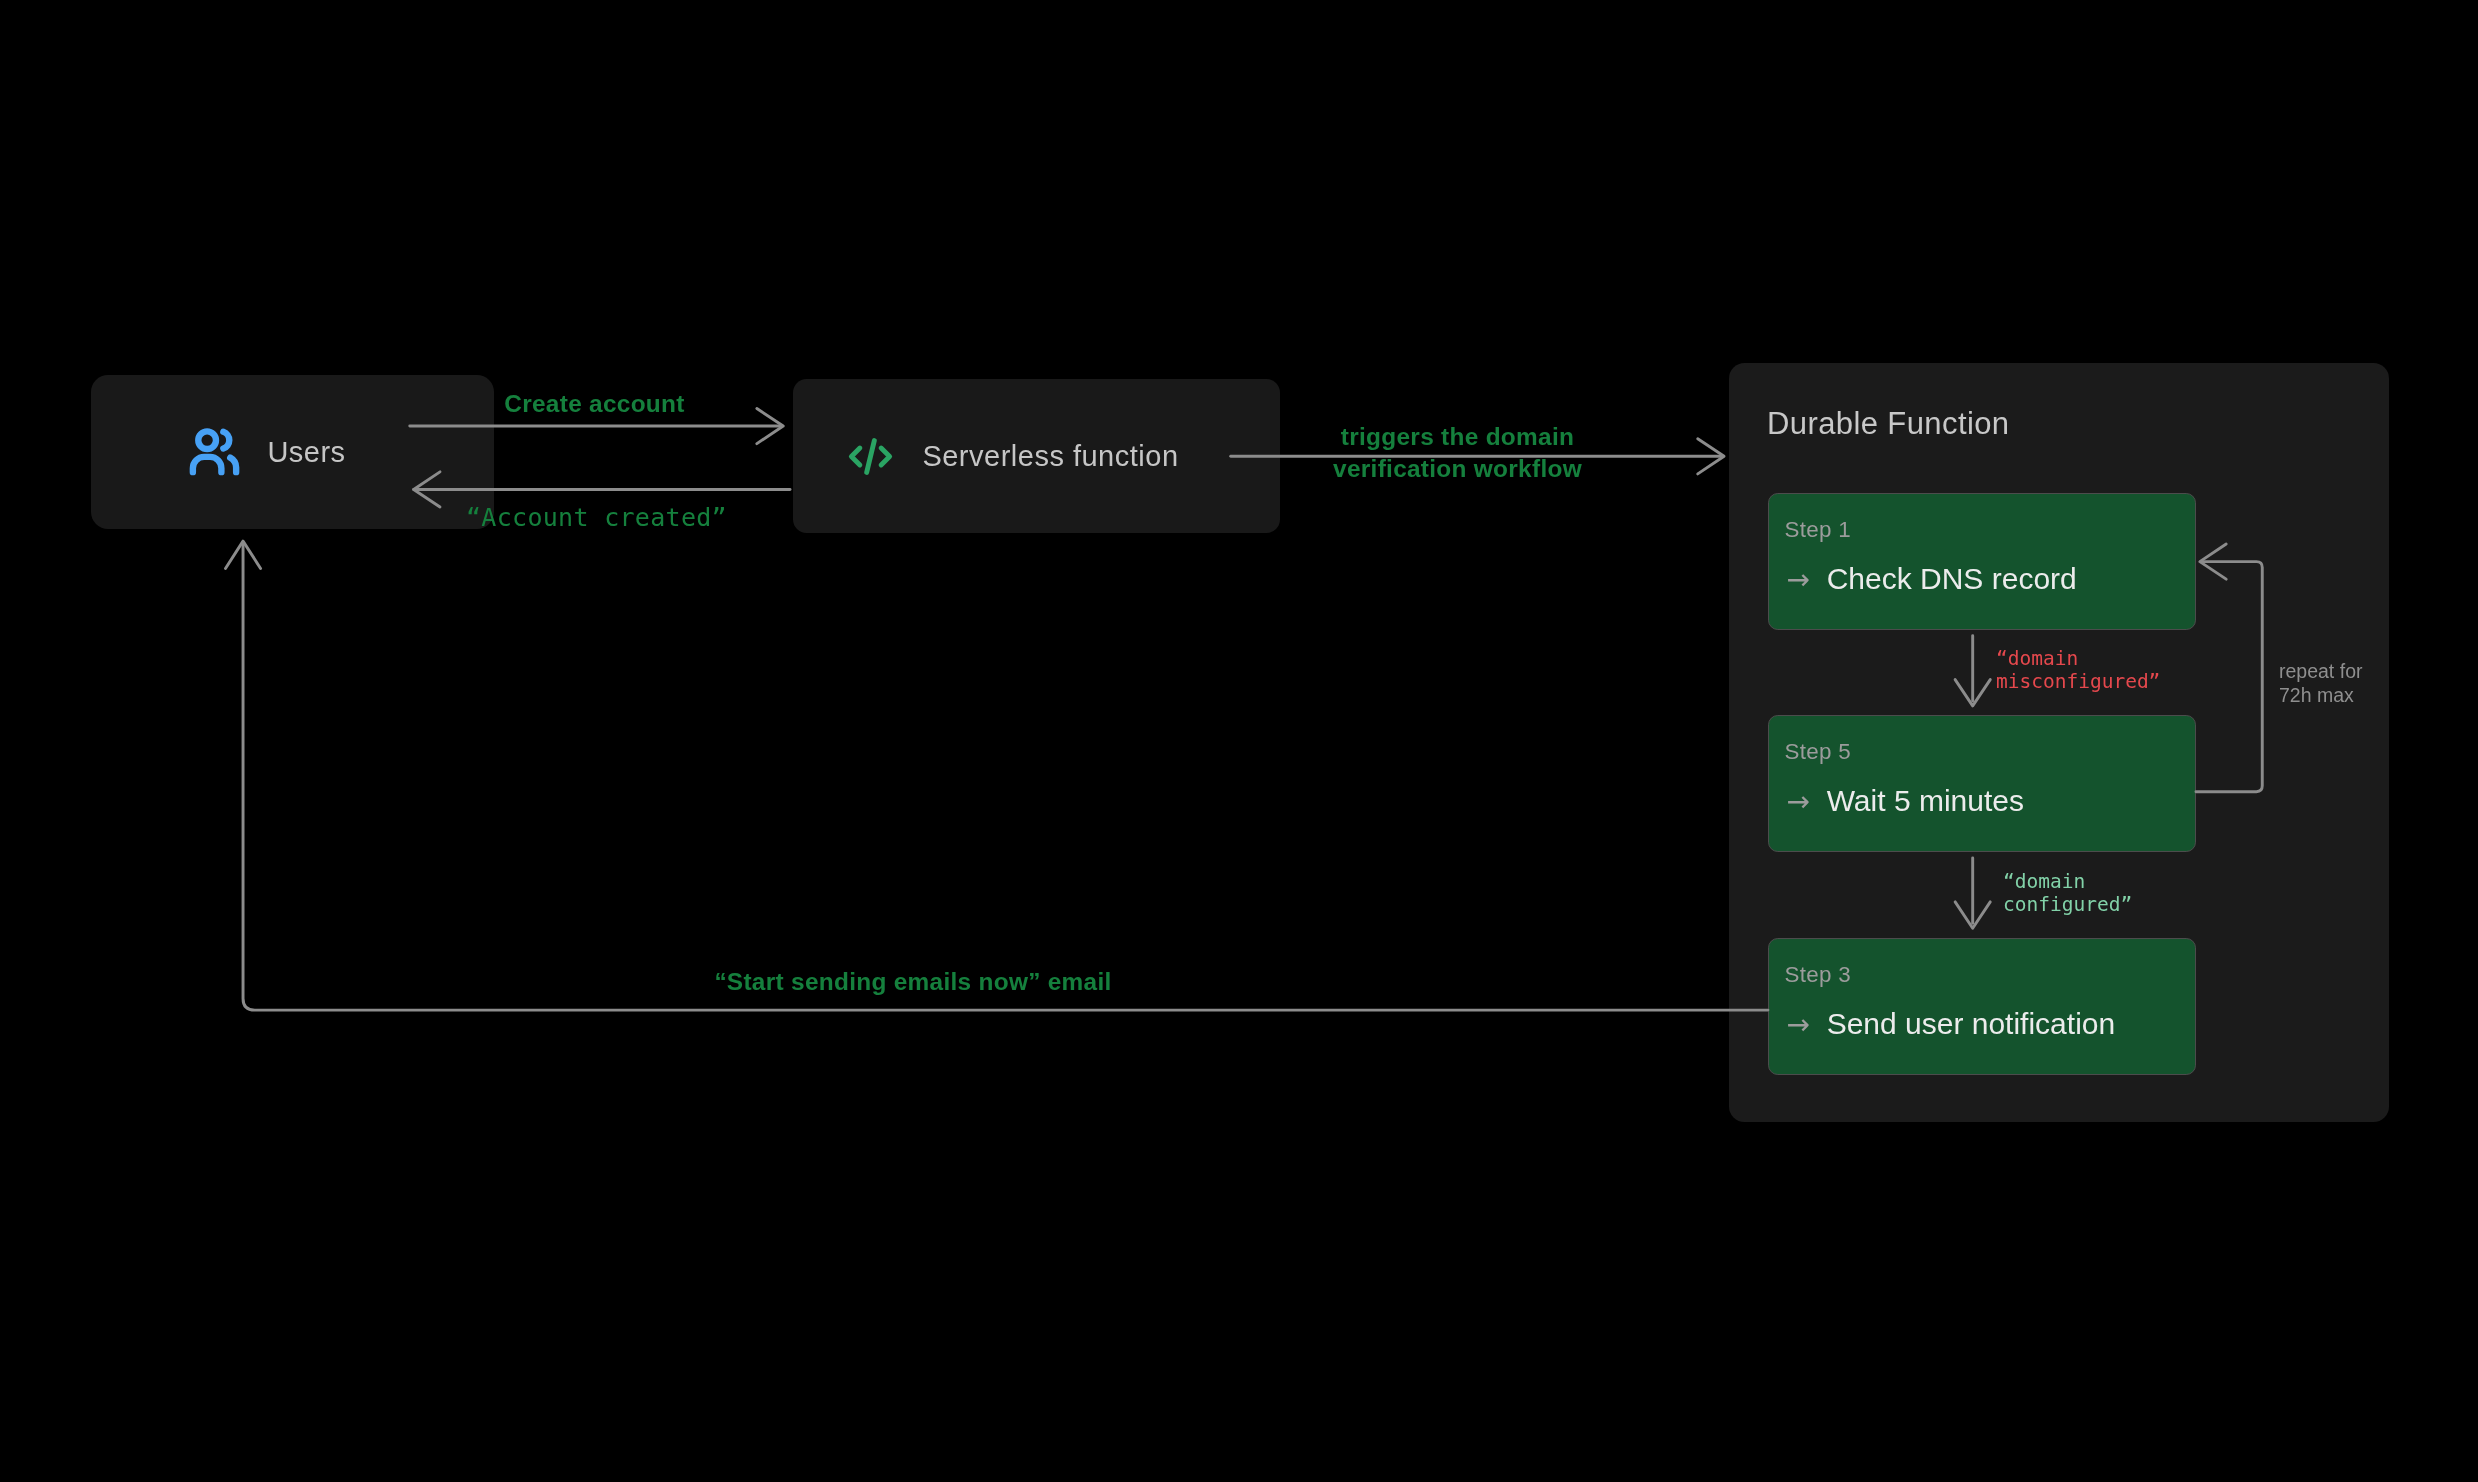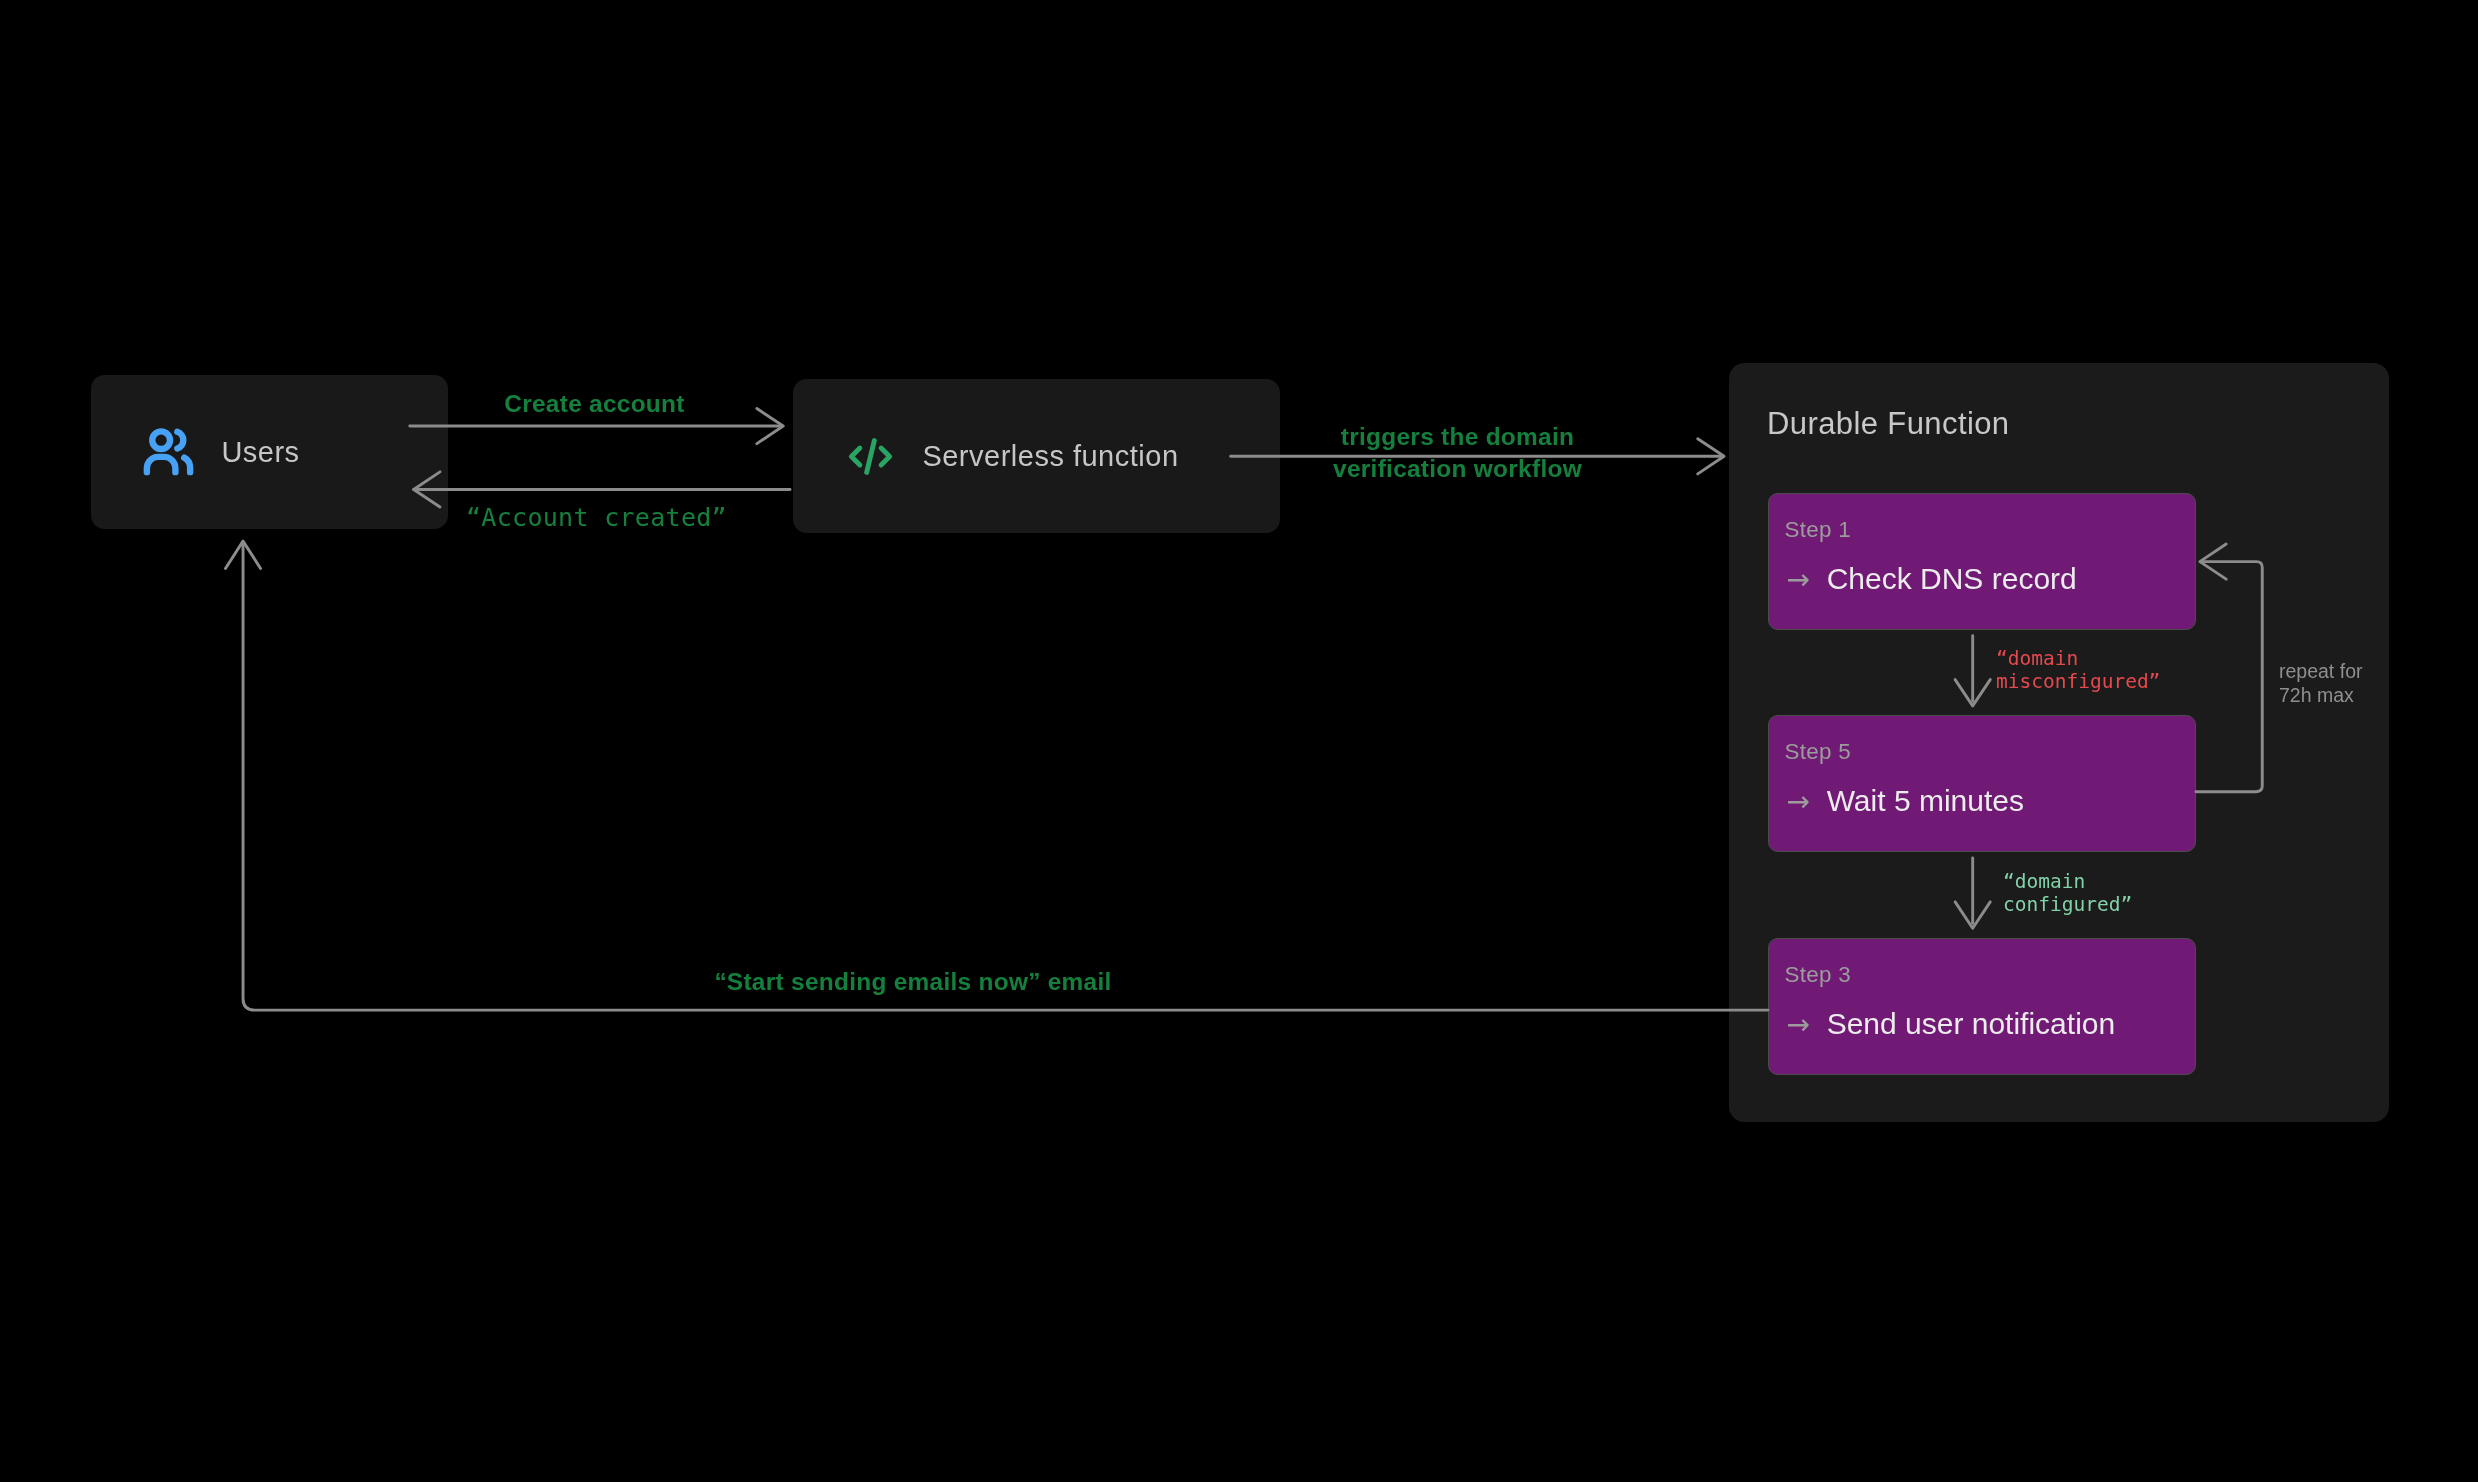--- a/index.html
+++ b/index.html
@@ -23,37 +23,37 @@
   .panel{
     position:absolute;left:1729px;top:363px;width:660px;height:759px;
     background:#1b1b1b;border-radius:15.6px;
   }
   .panel-title{
     position:absolute;left:38px;top:43px;color:#c8c8c8;font-size:31px;
     letter-spacing:0.4px;
   }
   .step{
     position:absolute;left:39px;width:428px;height:137px;
-    background:#701a75;border:1.5px solid #4c4c4c;border-radius:9.8px;
+    background:#14532d;border:1.5px solid #4c4c4c;border-radius:9.8px;
     box-sizing:border-box;
   }
   .step-name{position:absolute;left:15.6px;top:23.4px;font-size:22.4px;color:#9c9c9c;letter-spacing:0.3px;}
   .step-row{position:absolute;left:17.6px;top:68px;font-size:30px;color:#ececec;display:flex;align-items:baseline;}
   .step-arrow{color:#9c9c9c;font-family:"DejaVu Sans",sans-serif;margin-right:16.6px;font-size:28px;}
   .cond{position:absolute;font-size:19.5px;line-height:23px;white-space:pre;}
   .note{position:absolute;font-size:19.5px;line-height:24.4px;color:#8f8f8f;}
   .lines{position:absolute;left:0;top:0;pointer-events:none;}
   .icon{flex:0 0 auto;}
 </style>
 </head>
 <body>
 
 <div class="canvas">
 
-  <div class="node" style="left:91px;top:375px;width:309px;height:154px;padding-left:48px;">
+  <div class="node" style="left:91px;top:375px;width:309px;height:154px;padding-left:94px;border-radius:17px;">
     <svg class="icon" width="59" height="59" viewBox="0 0 24 24" fill="none" stroke="#47a1f5" stroke-width="2.6" stroke-linecap="round" stroke-linejoin="round">
       <circle cx="9" cy="7" r="3.6"></circle>
       <path d="M3.2 20v-1.6a4.6 4.6 0 0 1 4.6-4.6h2.4a4.6 4.6 0 0 1 4.6 4.6V20"></path>
       <path d="M15.6 3.6a3.6 3.6 0 0 1 0 6.8"></path>
       <path d="M18.4 14.1a4.6 4.6 0 0 1 2.4 4V20"></path>
     </svg>
     <span class="node-label" style="margin-left:23.4px;">Users</span>
   </div>
 
   <div class="node" style="left:793px;top:379px;width:438px;height:154px;padding-left:49px;">

